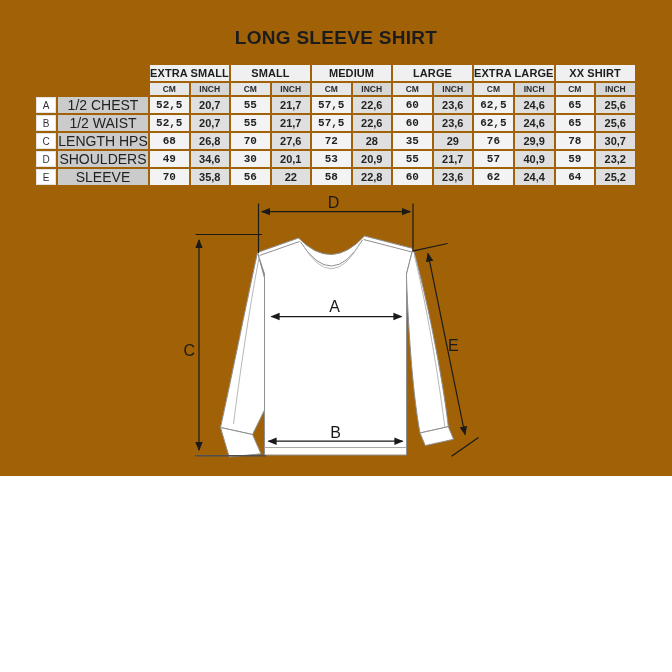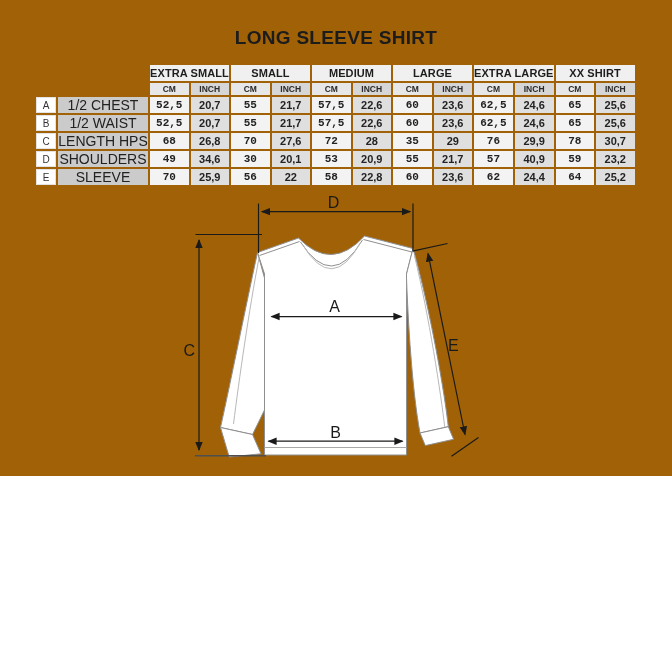--- a/index.html
+++ b/index.html
@@ -159,21 +159,21 @@
             <td class="d-inch">21,7</td>
             <td class="d-cm">57</td>
             <td class="d-inch">40,9</td>
             <td class="d-cm">59</td>
             <td class="d-inch">23,2</td>
           </tr>
           <tr class="r-data">
             <td class="k">E</td>
             <td class="lbl">SLEEVE</td>
             <td class="d-cm">70</td>
-            <td class="d-inch">25,9</td>
+            <td class="d-inch">35,8</td>
             <td class="d-cm">56</td>
             <td class="d-inch">22</td>
             <td class="d-cm">58</td>
             <td class="d-inch">22,8</td>
             <td class="d-cm">60</td>
             <td class="d-inch">23,6</td>
             <td class="d-cm">62</td>
             <td class="d-inch">24,4</td>
             <td class="d-cm">64</td>
             <td class="d-inch">25,2</td>

